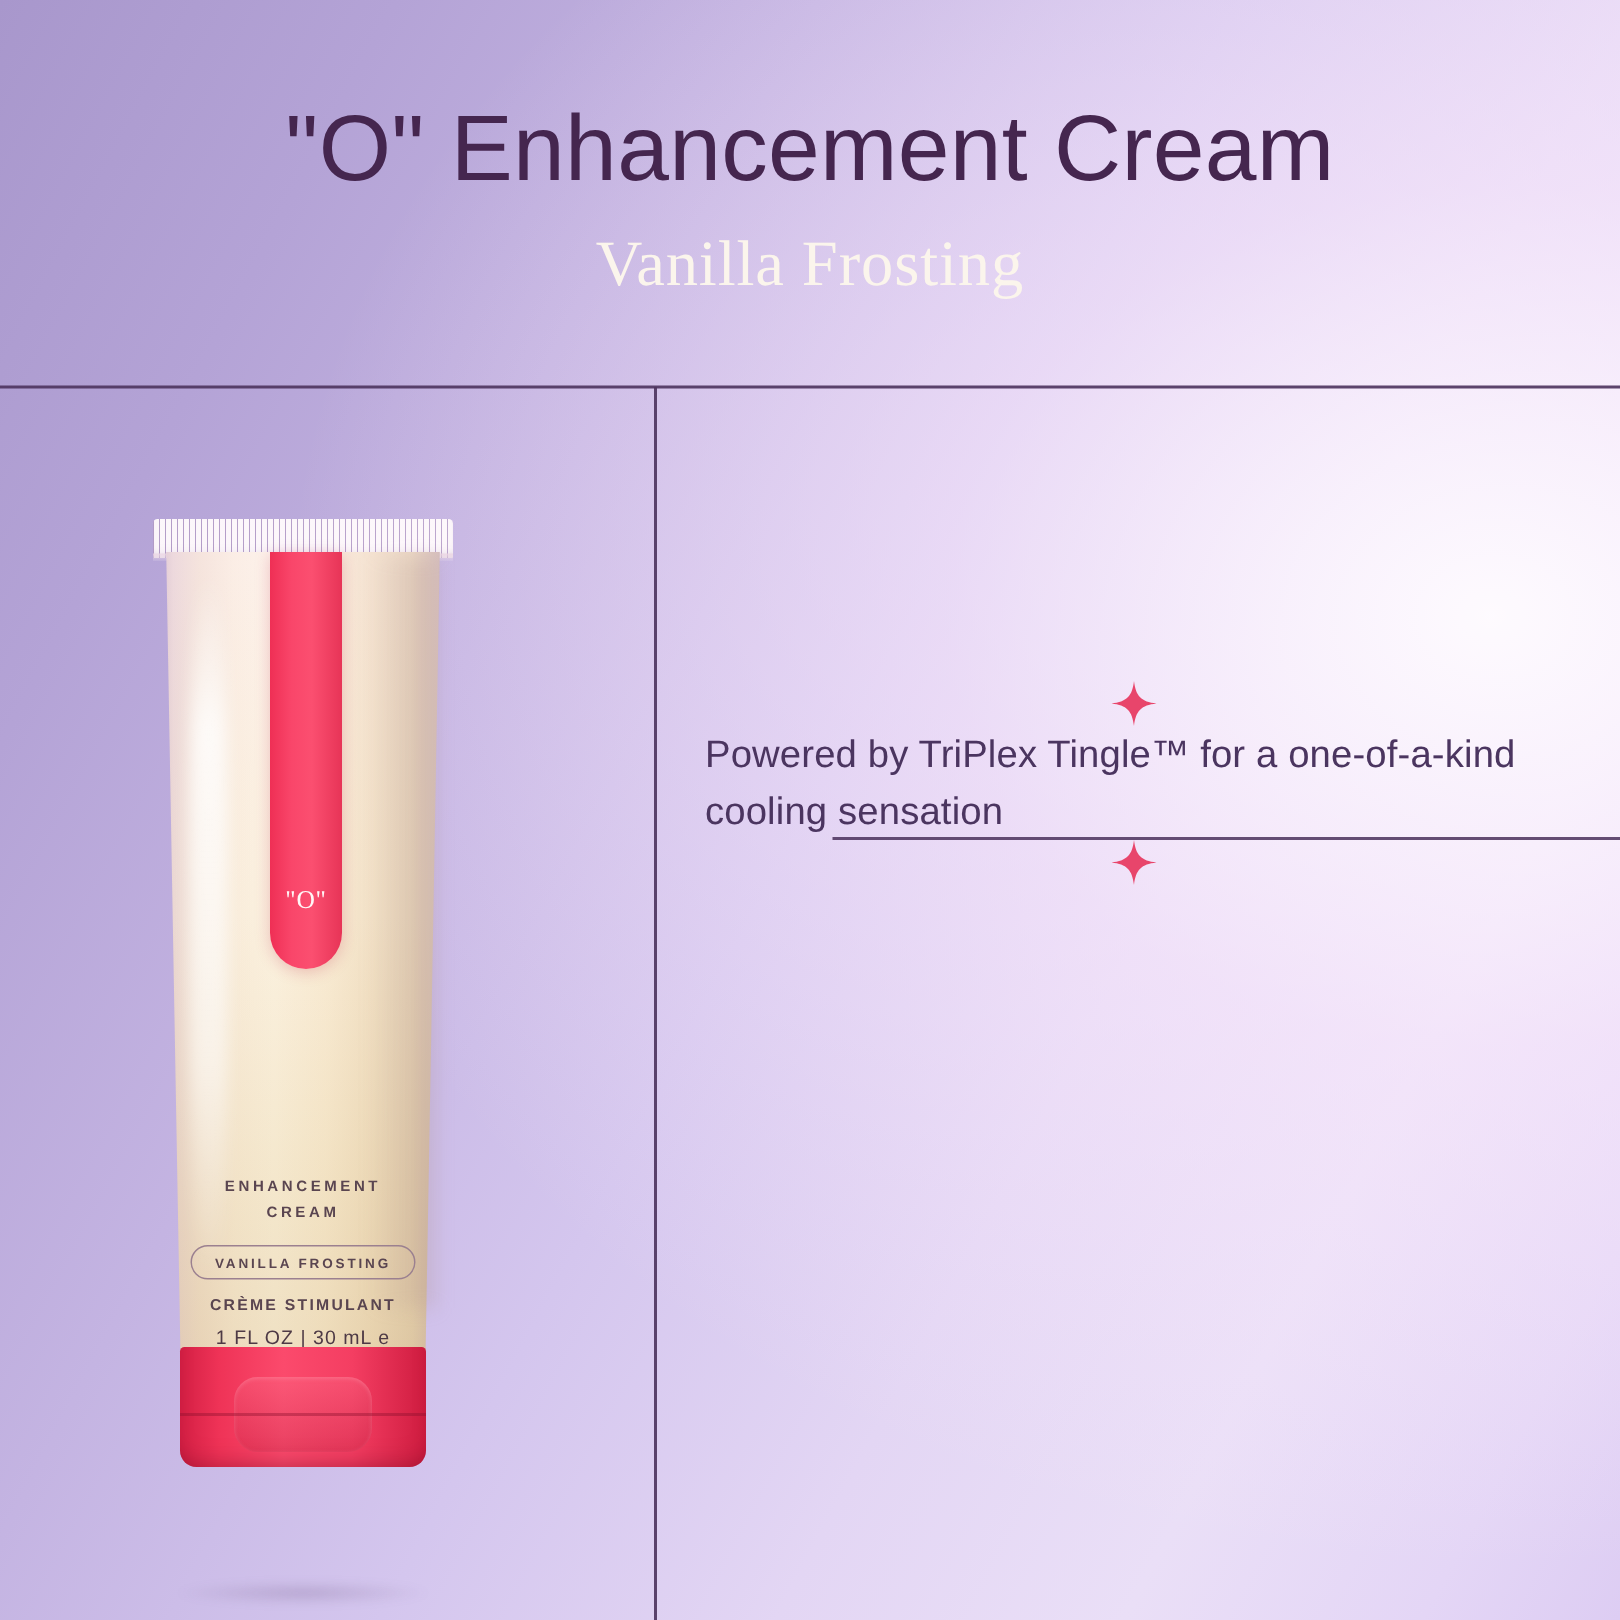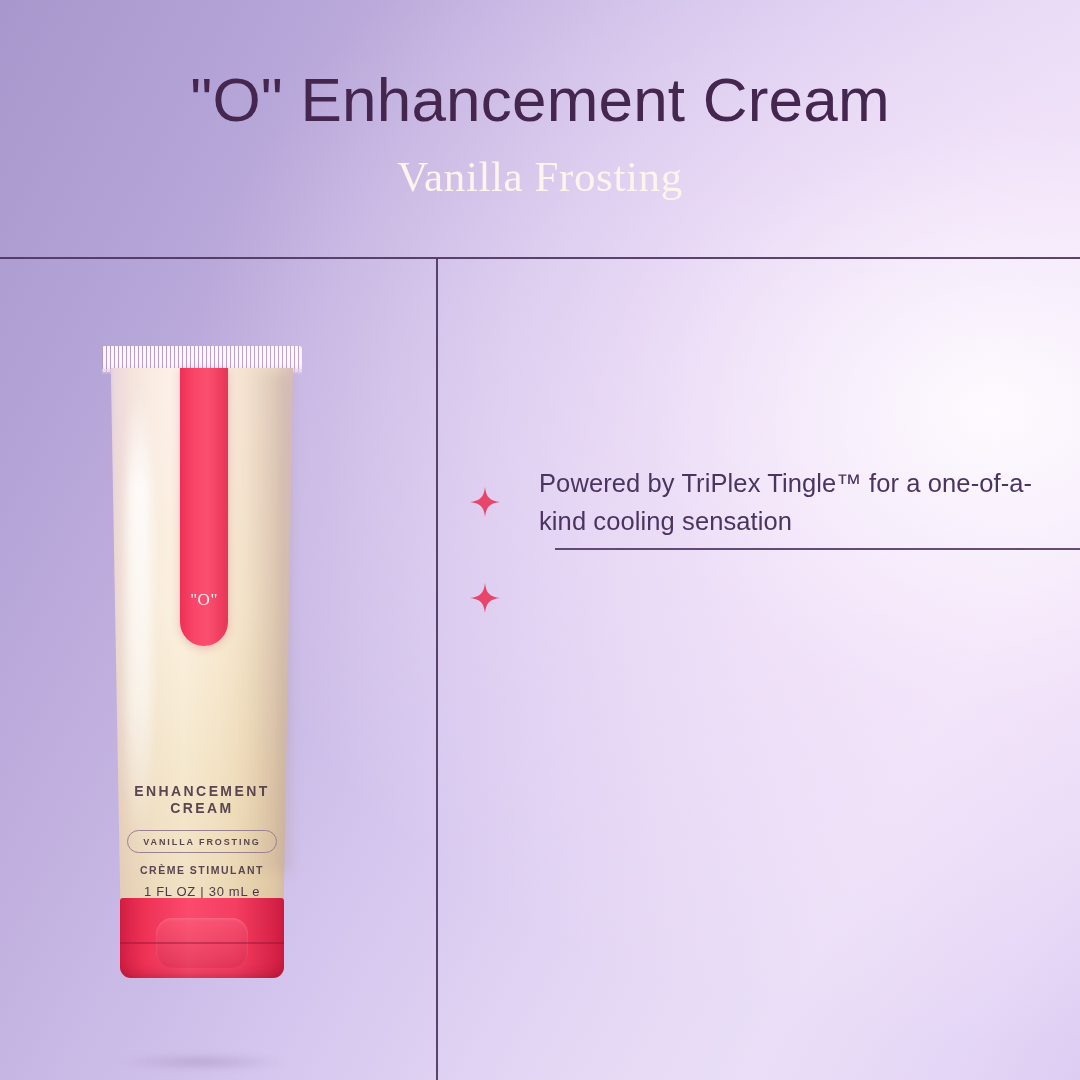--- a/index.html
+++ b/index.html
@@ -181,21 +181,21 @@
   
   #label-block {
     position: absolute;
     left: 10px;
     top: 445px;
     width: 192px;
     text-align: center;
   }
   .lbl-line1, .lbl-line2 {
     font-family: "Liberation Sans", sans-serif;
-    font-size: 14px;
+    font-size: 10px;
     font-weight: 600;
     letter-spacing: 2.4px;
     color: #5a4550;
     line-height: 17px;
   }
   #flavor-pill {
     display: inline-block;
     margin-top: 13px;
     padding: 6px 15px 5px;
     border: 1px solid #9b8090;
@@ -272,20 +272,21 @@
     left: 0;
     top: 196px;
     width: 643px;
   }
   .feature {
     position: relative;
     display: flex;
     align-items: center;
     padding: 0 0 0 33px;
     min-height: 96px;
+    flex-direction: column;
   }
   .feature-star {
     flex: 0 0 auto;
     width: 30px;
     height: 30px;
     margin-right: 39px;
   }
   .feature-star svg { display: block; }
   .feature-text {
     flex: 1 1 auto;

